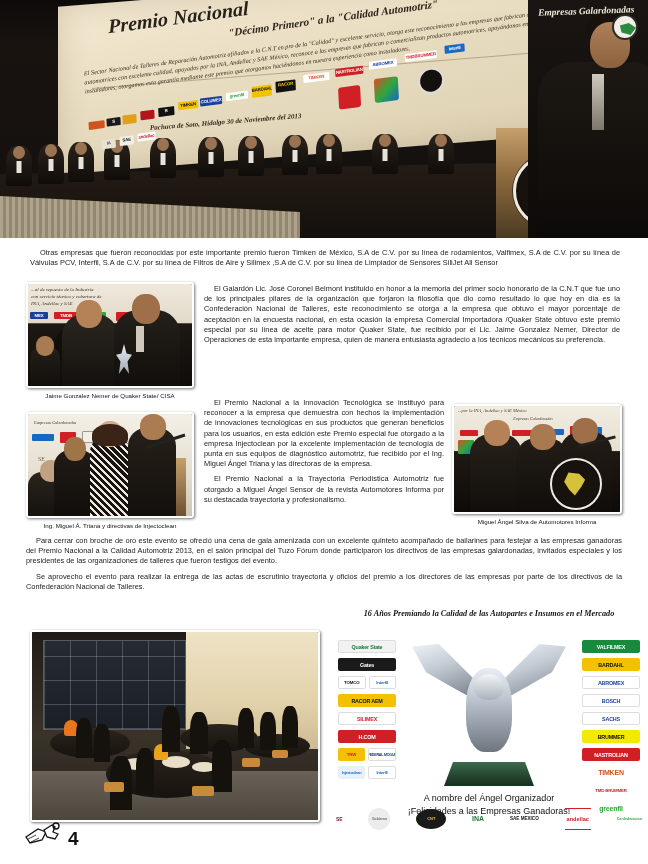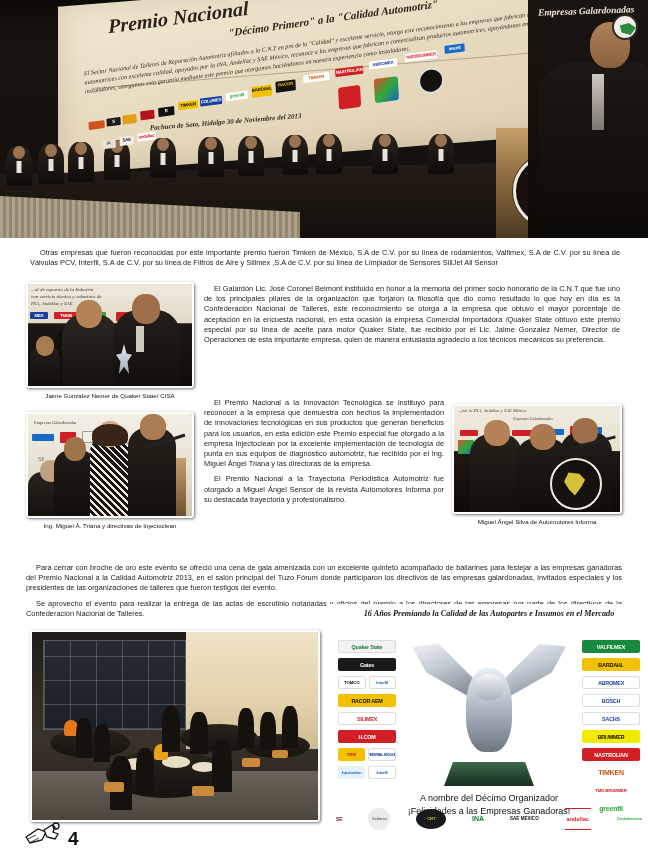--- a/index.html
+++ b/index.html
@@ -290,21 +290,21 @@
   .ph3-m3{position:absolute;left:106px;top:26px;width:52px;height:84px;background:linear-gradient(180deg,#231d17,#0f0c09);border-radius:20px 20px 0 0;}
   .ph3-seal{position:absolute;left:96px;bottom:2px;width:52px;height:52px;border-radius:50%;
     background:radial-gradient(circle,#17120e 0 60%,#0b0907 100%);border:2px solid #efe9df;}
   .ph3-seal::after{content:"";position:absolute;left:22%;top:26%;width:56%;height:48%;background:#d6c23a;
     clip-path: polygon(22% 0,62% 6%,84% 32%,70% 62%,46% 100%,24% 74%,6% 40%);}
   #cap3 { left: 452px; top: 518px; width: 170px; }
 
   
   .col-right-1 { position:absolute; left:204px; top:284px; width:416px; }
   .col-mid     { position:absolute; left:204px; top:398px; width:240px; }
-  .full-1      { position:absolute; left:26px; top:563px; width:596px; }
+  .full-1      { position:absolute; left:26px; top:536px; width:596px; }
 
   
   #photo4 { left: 30px; top: 630px; width: 290px; height: 192px; }
   .ph4-bg {
     position:absolute; inset:0;
     background: linear-gradient(180deg,#1f1b16 0%,#2e2821 28%,#3a332a 56%,#241f1a 100%);
   }
   .ph4-wall{position:absolute;right:0;top:0;width:46%;height:62%;
     background:linear-gradient(180deg,#efe3c6 0%,#e2d2ab 60%,#cdbb92 100%);}
   .ph4-win{position:absolute;left:4%;top:4%;width:50%;height:48%;
@@ -590,21 +590,21 @@
     <p>El Galardón Lic. José Coronel Belmont instituido en honor a la memoria del primer socio honorario de la C.N.T que fue uno de los principales pilares de la organización que forjaron la filosofía que dio como resultado lo que hoy en día es la Confederación Nacional de Talleres, este reconocimiento se otorga a la empresa que obtuvo el mayor porcentaje de aceptación en la encuesta nacional, en esta ocasión la empresa Comercial Importadora /Quaker State obtuvo este premio especial por su línea de aceite para motor Quaker State, fue recibido por el Lic. Jaime Gonzalez Nemer, Director de Operaciones de esta importante empresa, quien de manera entusiasta agradecio a los técnicos mecánicos su preferencia.</p>
   </div>
 
   <div class="col-mid body-text">
     <p>El Premio Nacional a la Innovación Tecnológica se instituyó para reconocer a la empresa que demuestra con hechos la implementación de innovaciones tecnológicas en sus productos que generan beneficios para los usuarios, en esta edición este Premio especial fue otorgado a la empresa Injectoclean por la excelente implementación de tecnología de punta en sus equipos de diagnóstico automotriz, fue recibido por el Ing. Miguel Ángel Triana y las directoras de la empresa.</p>
     <p>El Premio Nacional a la Trayectoria Periodística Automotriz fue otorgado a Miguel Ángel Sensor de la revista Automotores Informa por su destacada trayectoria y profesionalismo.</p>
   </div>
 
   <div class="full-1 body-text">
     <p>Para cerrar con broche de oro este evento se ofreció una cena de gala amenizada con un excelente quinteto acompañado de bailarines para festejar a las empresas ganadoras del Premio Nacional a la Calidad Automotriz 2013, en el salón principal del Tuzo Fórum donde participaron los directivos de las empresas galardonadas, invitados especiales y los presidentes de las organizaciones de talleres que fueron testigos del evento.</p>
-    <p>Se aprovecho el evento para realizar la entrega de las actas de escrutinio notariadas y oficios del premio a los directores de las empresas por parte de los directivos de la Confederación Nacional de Talleres.</p>
+    <p>Se aprovecho el evento para realizar la entrega de las actas de escrutinio trayectoria y oficios del premio a los directores de las empresas por parte de los directivos de la Confederación Nacional de Talleres.</p>
   </div>
 
   <div class="photo" id="photo4">
     <div class="ph4-bg"></div>
     <div class="ph4-wall"></div>
     <div class="ph4-win"></div>
     <div class="ph4-floor"></div>
     <div class="tbl" style="left:74px;top:118px;width:120px;height:48px;">
       <span class="cloth" style="left:16px;top:8px;width:30px;height:12px;"></span>
       <span class="cloth" style="left:56px;top:6px;width:28px;height:12px;"></span>
@@ -671,21 +671,21 @@
       <div class="logo" style="background:#ffffff;color:#1b3f9e;border:1px solid #ddd;">BOSCH</div>
       <div class="logo" style="background:#ffffff;color:#1b3f9e;border:1px solid #ddd;">SACHS</div>
       <div class="logo" style="background:#f2ea00;color:#111111;">BRUMMER</div>
       <div class="logo" style="background:#d11f26;color:#ffffff;">NASTROLIAN</div>
       <div class="logo" style="background:#ffffff;color:#d1541f;font-size:7px;">TIMKEN</div>
       <div class="logo" style="background:#ffffff;color:#d11f26;font-size:4.4px;">TMD BRUMMER</div>
       <div class="logo" style="background:#ffffff;color:#2fa83b;font-size:7px;">greenfil</div>
     </div>
 
     <div class="poster-foot">
-      <div class="l1">A nombre del Décimo Organizador</div>
+      <div class="l1">A nombre del Ángel Organizador</div>
       <div class="l2">¡Felicidades a las Empresas Ganadoras!</div>
     </div>
 
     <div class="poster-logos">
       <div class="plogo" style="color:#8c1a2e;">SE</div>
       <div class="plogo" style="width:22px;height:22px;border-radius:50%;background:#ececec;color:#6b6b6b;font-size:3.4px;">Gobierno</div>
       <div class="plogo" style="width:30px;height:20px;border-radius:50%;background:#1a1a1a;color:#d6c23a;font-size:4px;">CNT</div>
       <div class="plogo" style="color:#1e7a3c;font-size:7px;">INA</div>
       <div class="plogo" style="color:#111111;font-size:4.6px;">SAE MEXICO</div>
       <div class="plogo" style="color:#d11f26;font-size:5.6px;border-top:1px solid #d11f26;border-bottom:1px solid #d11f26;padding:0 2px;">andellac</div>

